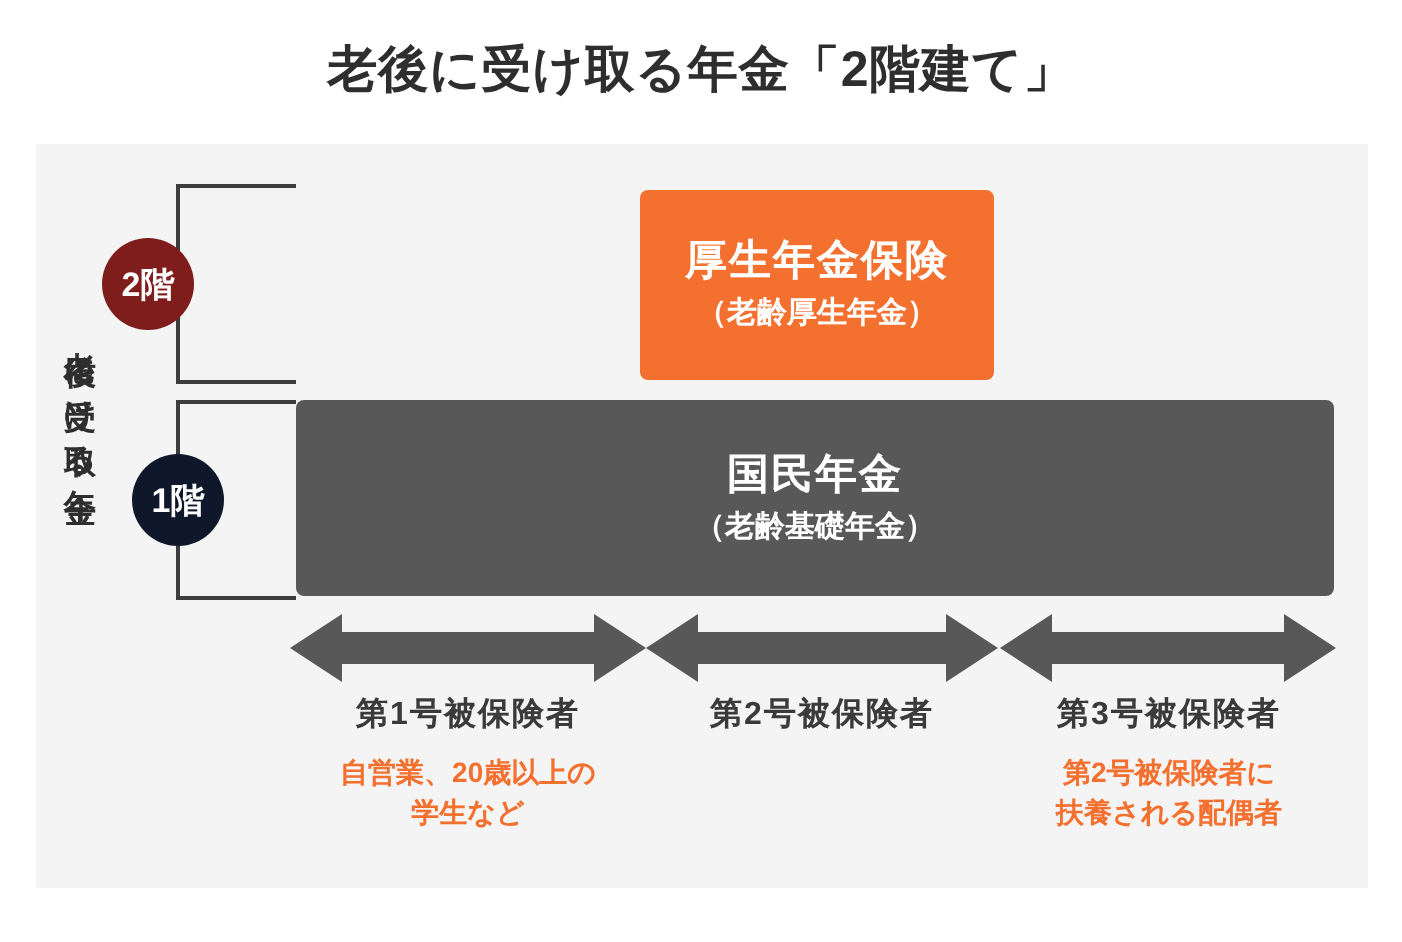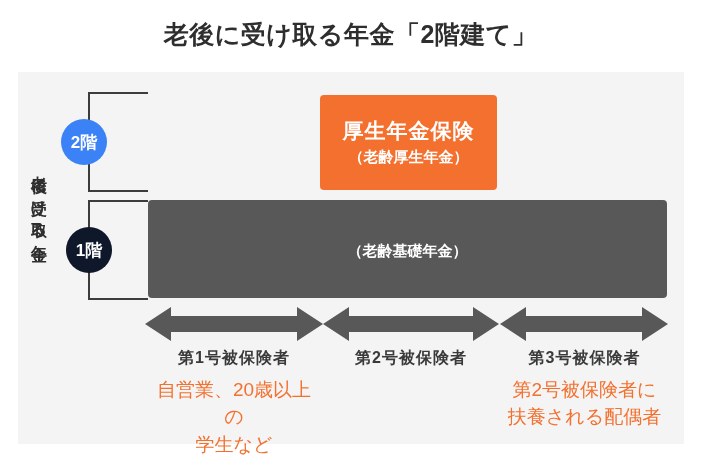--- a/index.html
+++ b/index.html
@@ -88,23 +88,23 @@
     border-radius: 50%;
     display: flex;
     align-items: center;
     justify-content: center;
     font-size: 17px;
     font-weight: bold;
     color: #ffffff;
     letter-spacing: 0px;
   }
   #badge-floor2 {
-    left: 61px;
+    left: 51px;
     top: 119px;
-    background: #3b82f6;
+    background: #7f1d1d;
   }
   #badge-floor1 {
     left: 66px;
     top: 227px;
     background: #0f172a;
   }
 
   
   .tier-box {
     position: absolute;
@@ -168,22 +168,22 @@
   .category-name {
     font-size: 16px;
     font-weight: bold;
     color: #3a3a3a;
     letter-spacing: 1px;
     line-height: 1.3;
     white-space: nowrap;
   }
   .category-desc {
     margin-top: 7px;
-    font-size: 19px;
-    font-weight: normal;
+    font-size: 14px;
+    font-weight: bold;
     color: #f4702f;
     line-height: 1.45;
     letter-spacing: 0px;
   }
 
   #cat-1 { left: 148px; width: 172px; }
   #cat-2 { left: 320px; width: 182px; }
   #cat-3 { left: 502px; width: 165px; }
 </style>
 </head>
@@ -200,20 +200,21 @@
 
 <div id="badge-floor2" class="floor-badge">2階</div>
 <div id="badge-floor1" class="floor-badge">1階</div>
 
 <div id="tier2-box" class="tier-box">
   <div class="tier-title">厚生年金保険</div>
   <div class="tier-sub">（老齢厚生年金）</div>
 </div>
 
 <div id="tier1-box" class="tier-box">
+  <div class="tier-title">国民年金</div>
   <div class="tier-sub">（老齢基礎年金）</div>
 </div>
 
 <div id="arrows-row">
   <div class="arrow" id="arrow-1" style="left:145px; width:178px;">
     <svg width="178" height="38" viewBox="0 0 178 38" xmlns="http://www.w3.org/2000/svg">
       <path d="M0 19 L26 2 L26 11 L152 11 L152 2 L178 19 L152 36 L152 27 L26 27 L26 36 Z" fill="#585858"></path>
     </svg>
   </div>
   <div class="arrow" id="arrow-2" style="left:323px; width:176px;">

